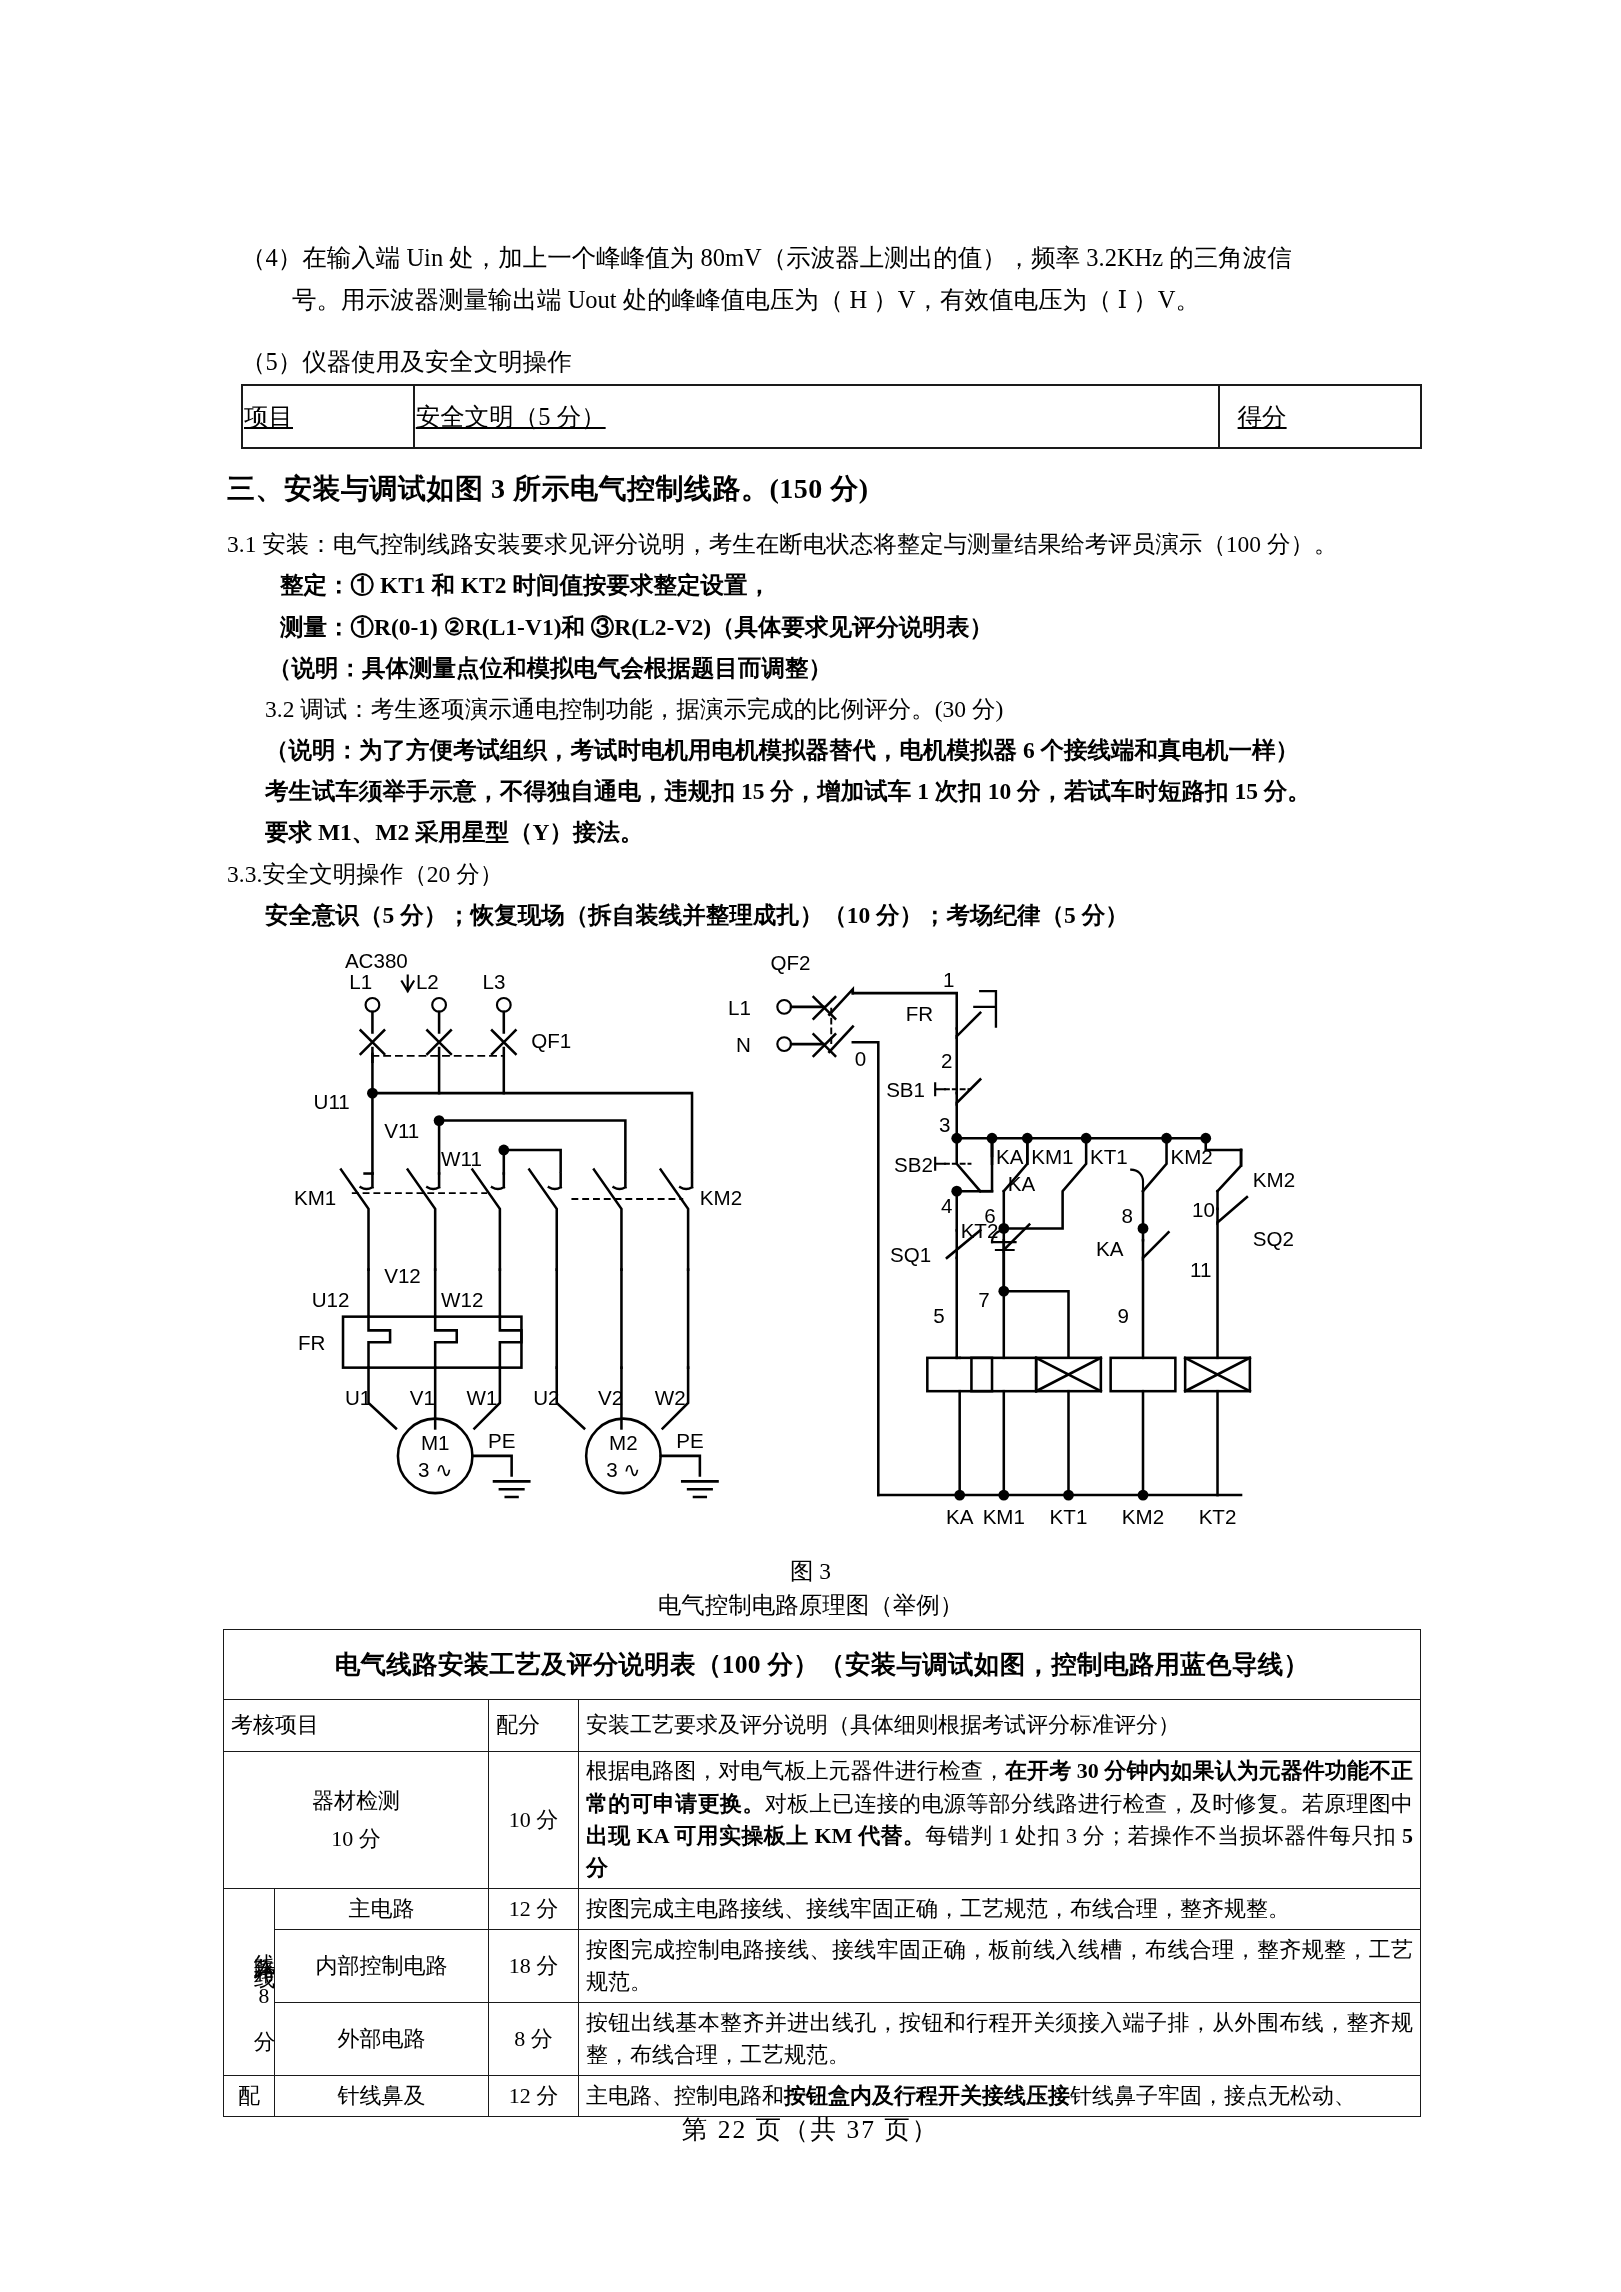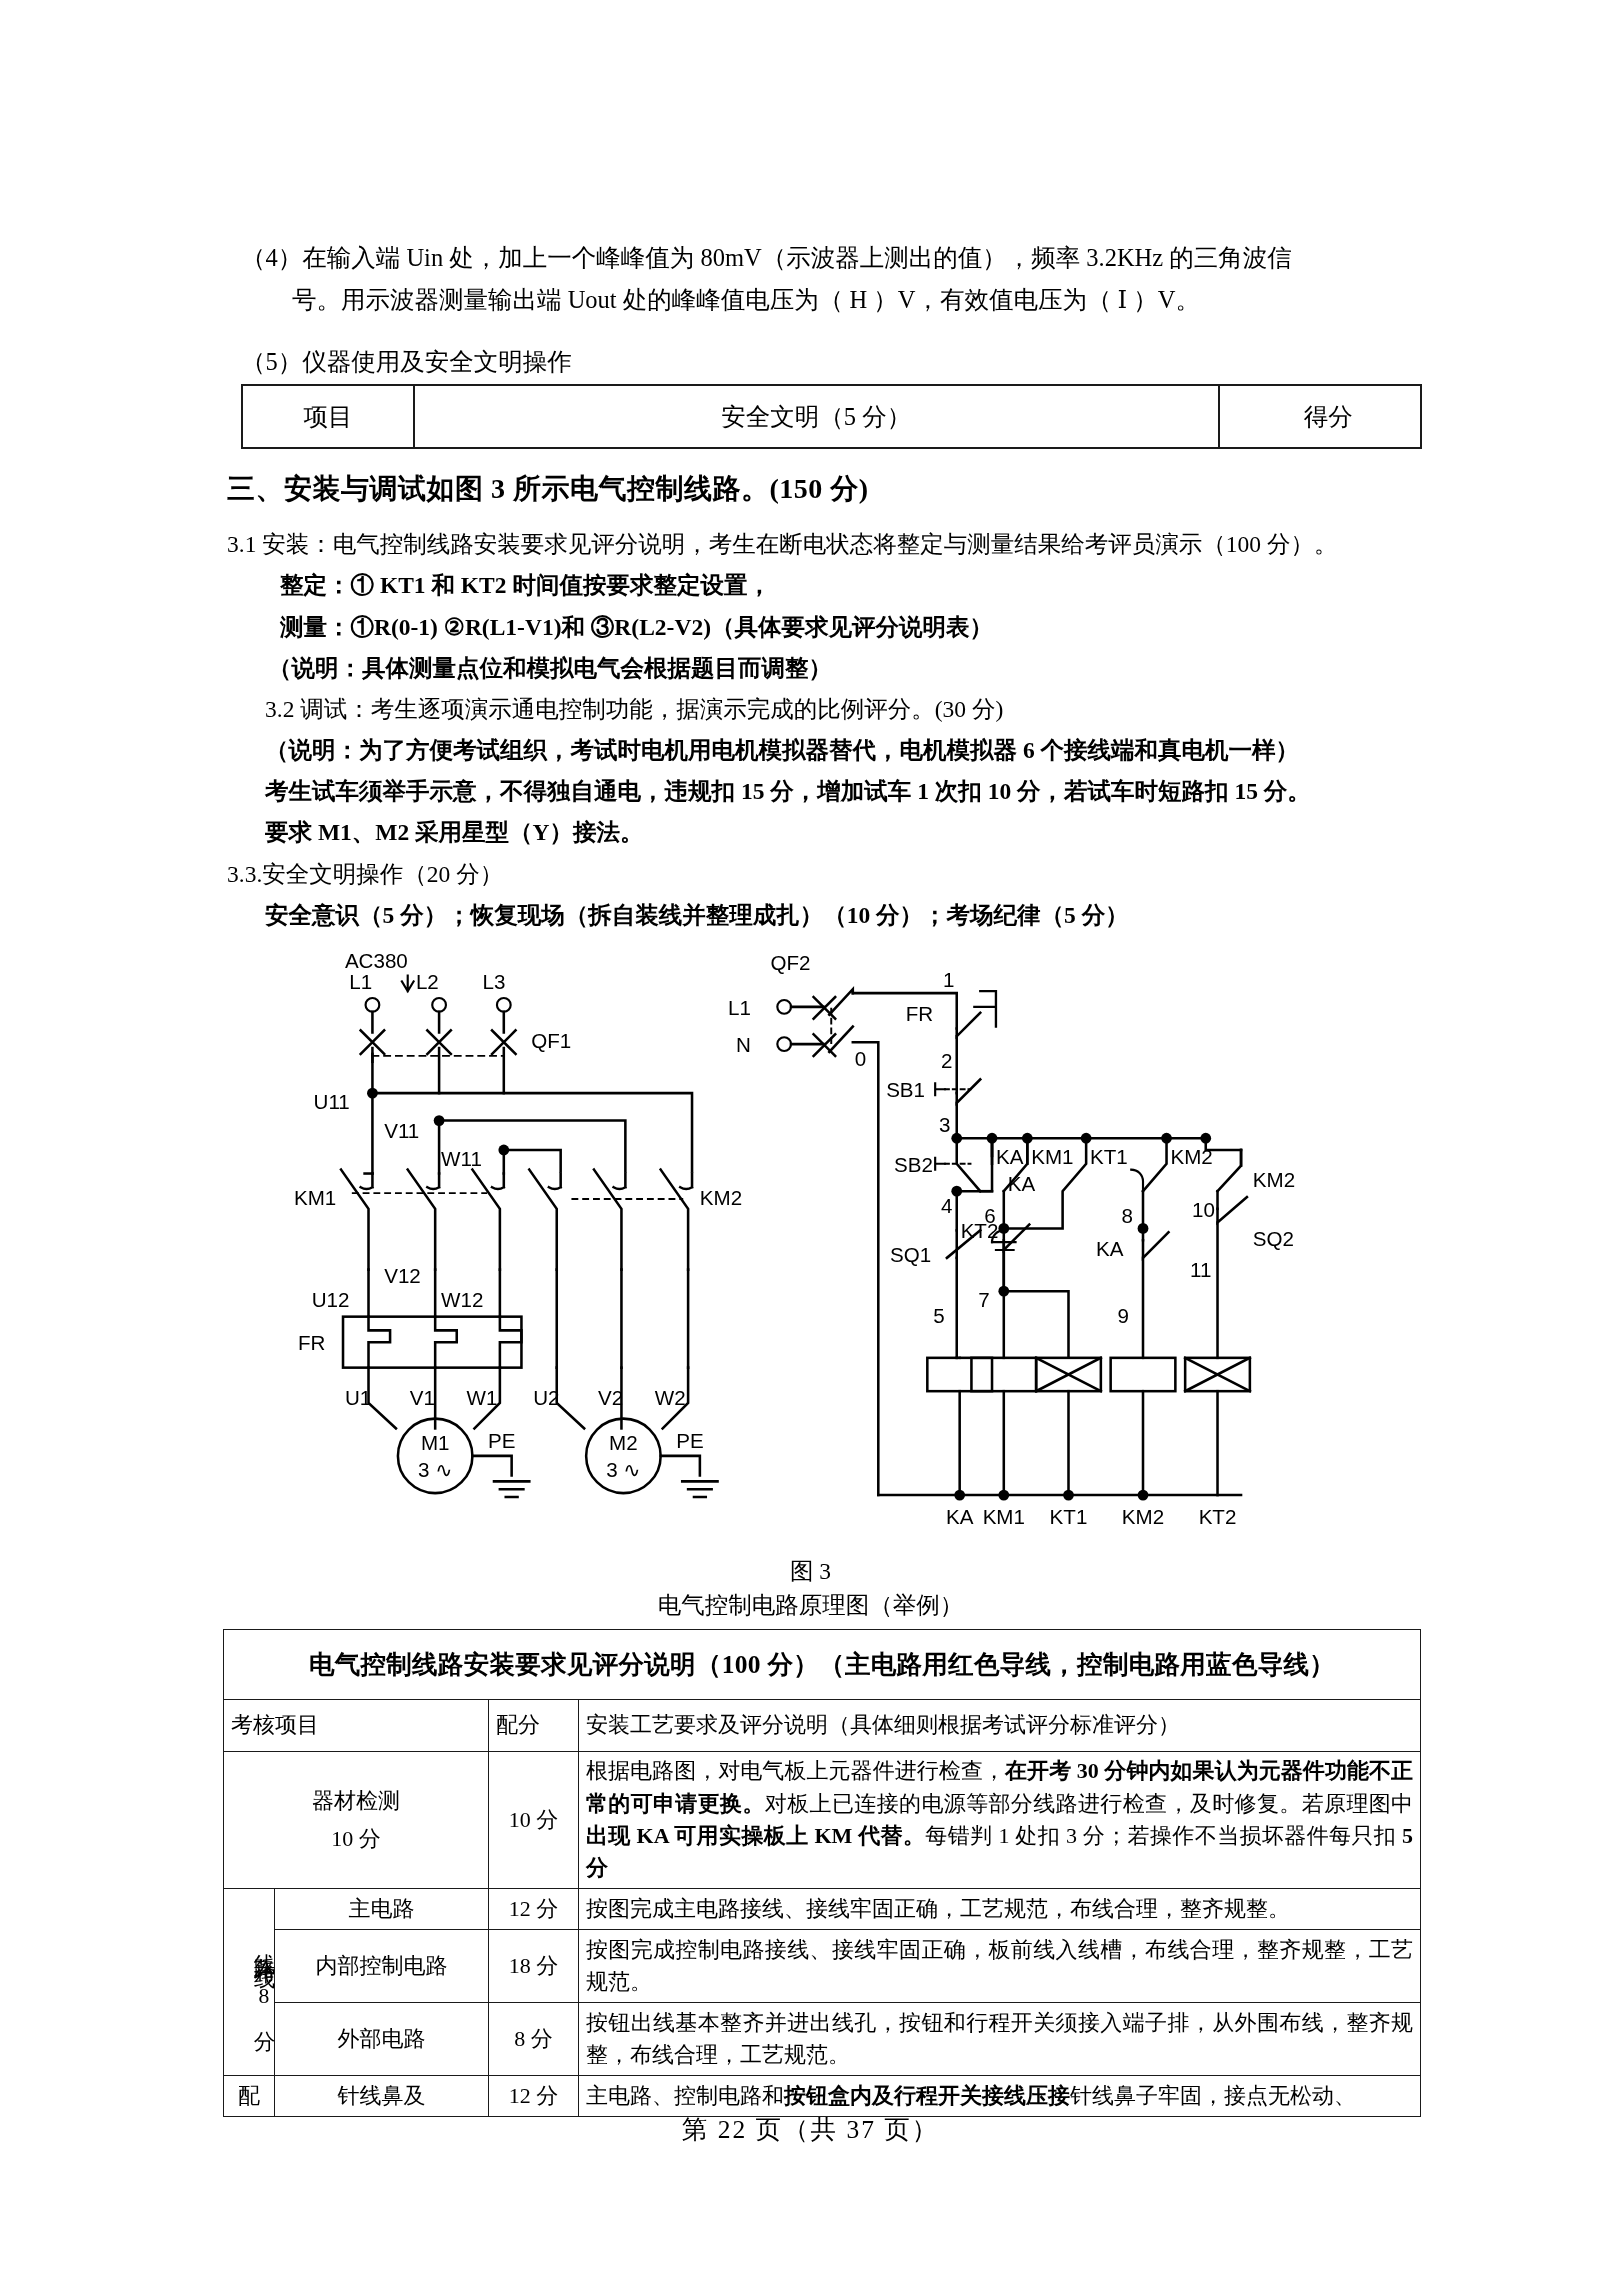--- a/index.html
+++ b/index.html
@@ -15,22 +15,22 @@
   .blk{position:absolute;}
 
   
   #q4{left:241px;top:237px;width:1191px;font-size:24.5px;line-height:1.72;}
   #q4 .l2{margin-left:51px;display:block;}
   #q5{left:241px;top:345px;font-size:24.5px;}
 
   
   #tbl-safety{position:absolute;left:241px;top:384px;width:1181px;
     border-collapse:collapse;}
-  #tbl-safety td{border:2px solid #1a1a1a;height:59px;text-align:center;
-     font-size:24.5px;vertical-align:middle;}
+  #tbl-safety td{border:2px solid #1a1a1a;height:59px;text-align:left;
+     font-size:24.5px;vertical-align:middle;text-decoration:underline;}
   #tbl-safety td.c1{width:172px;}
   #tbl-safety td.c2{width:823px;}
   #tbl-safety td.c3{width:186px;padding-left:18px;}
 
   
   #h3{left:227px;top:470px;font-size:28px;font-weight:bold;letter-spacing:0.5px;}
   #p31{left:227px;top:528px;font-size:23.5px;}
   #p31b{left:280px;top:569px;font-size:23.5px;font-weight:bold;}
   #p31c{left:280px;top:611px;font-size:23.5px;font-weight:bold;}
   #p31d{left:268px;top:652px;font-size:23.5px;font-weight:bold;}
@@ -352,21 +352,21 @@
 
   <table id="tbl-grade">
     <colgroup>
       <col class="cW1">
         <col class="cW2">
         <col class="cW3">
         <col>
     </colgroup>
     <tbody>
         <tr>
-      <td class="ttl" colspan="4">电气控制线路安装要求见评分说明（100 分）（主电路用红色导线，控制电路用蓝色导线）</td>
+      <td class="ttl" colspan="4">电气线路安装工艺及评分说明表（100 分）（安装与调试如图，控制电路用蓝色导线）</td>
     </tr>
     <tr>
       <td class="hd" colspan="2">考核项目</td>
       <td class="hd">配分</td>
       <td class="hd">安装工艺要求及评分说明（具体细则根据考试评分标准评分）</td>
     </tr>
 
     <tr>
       <td class="ctr" colspan="2" style="line-height:1.7;">
         <span style="white-space:pre-line;">器材检测

